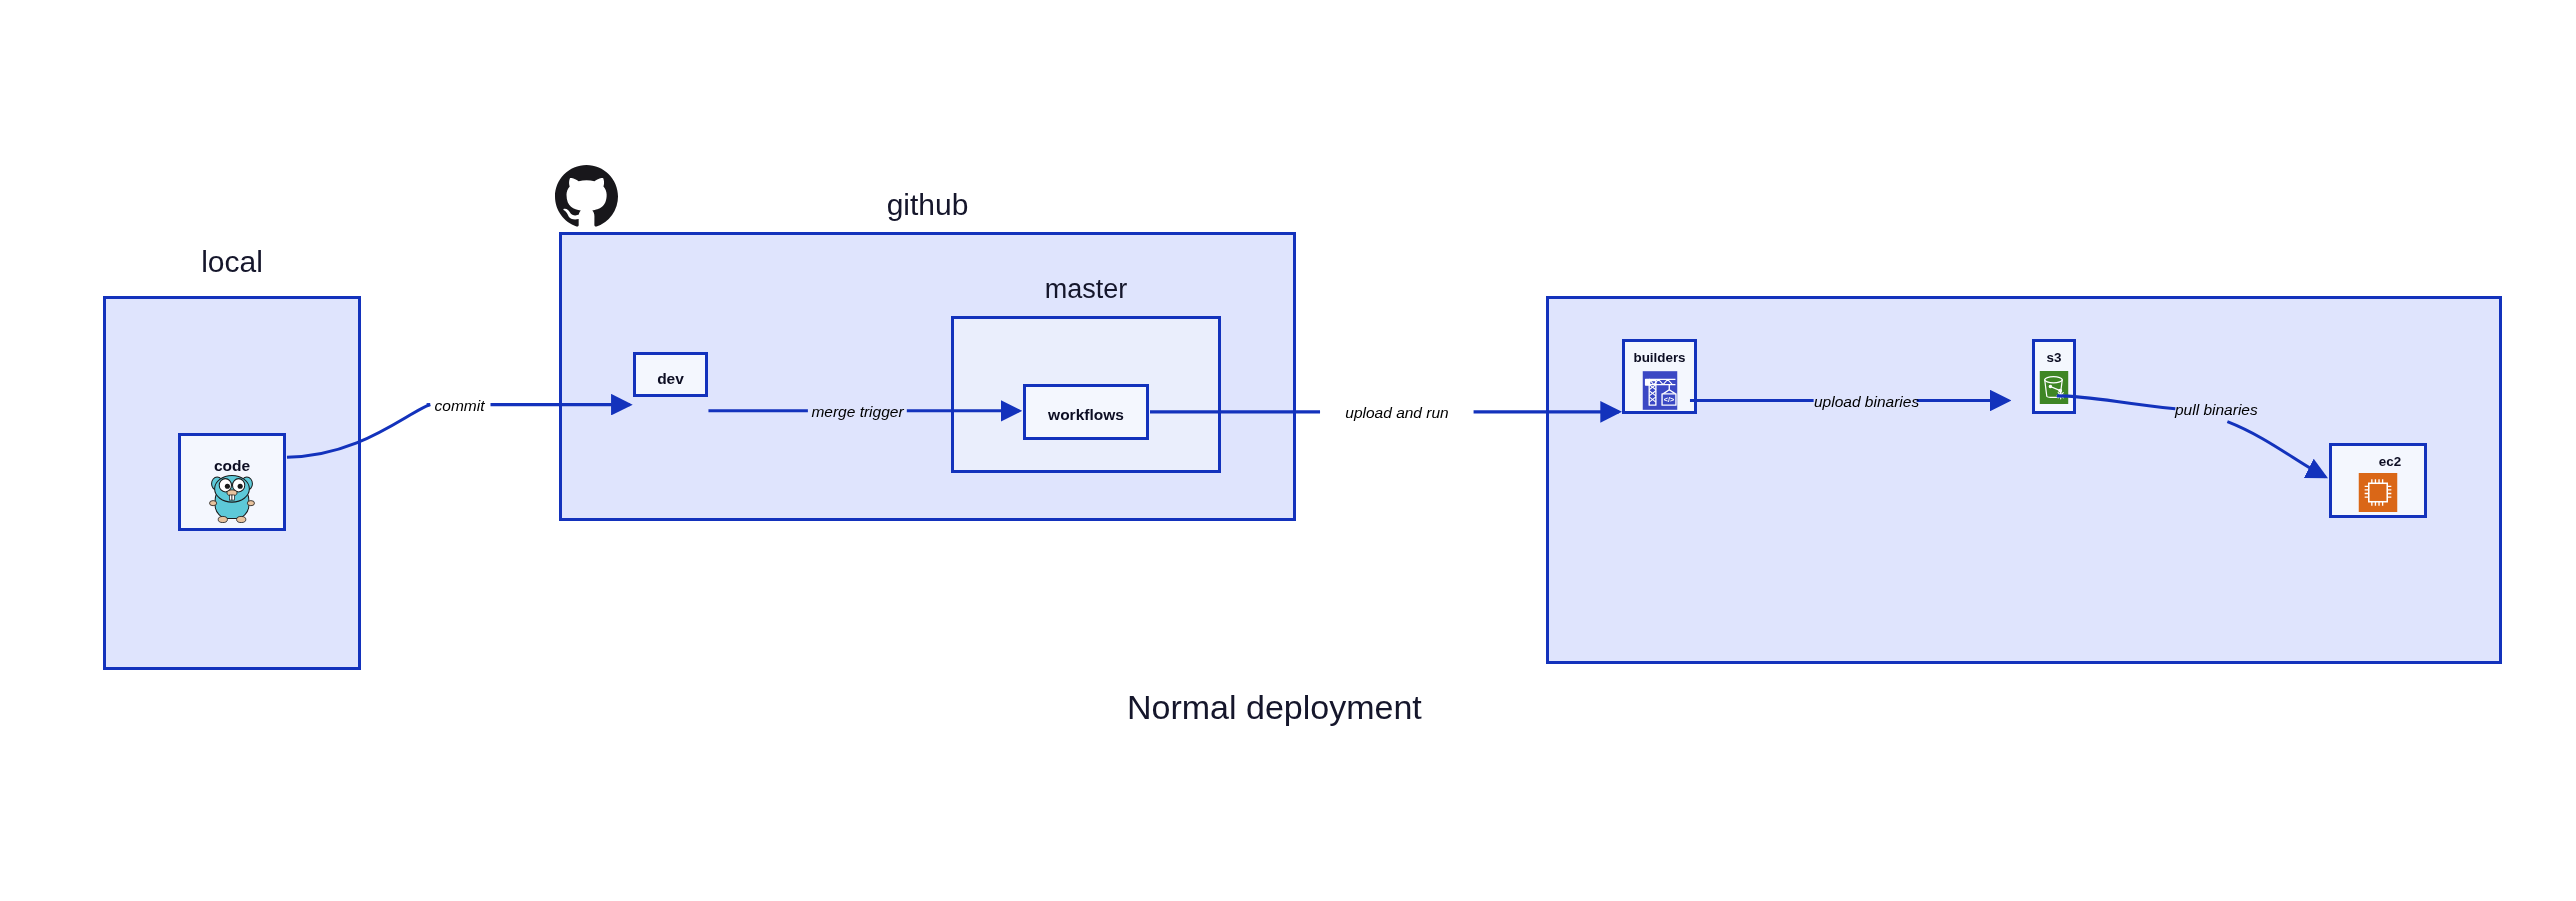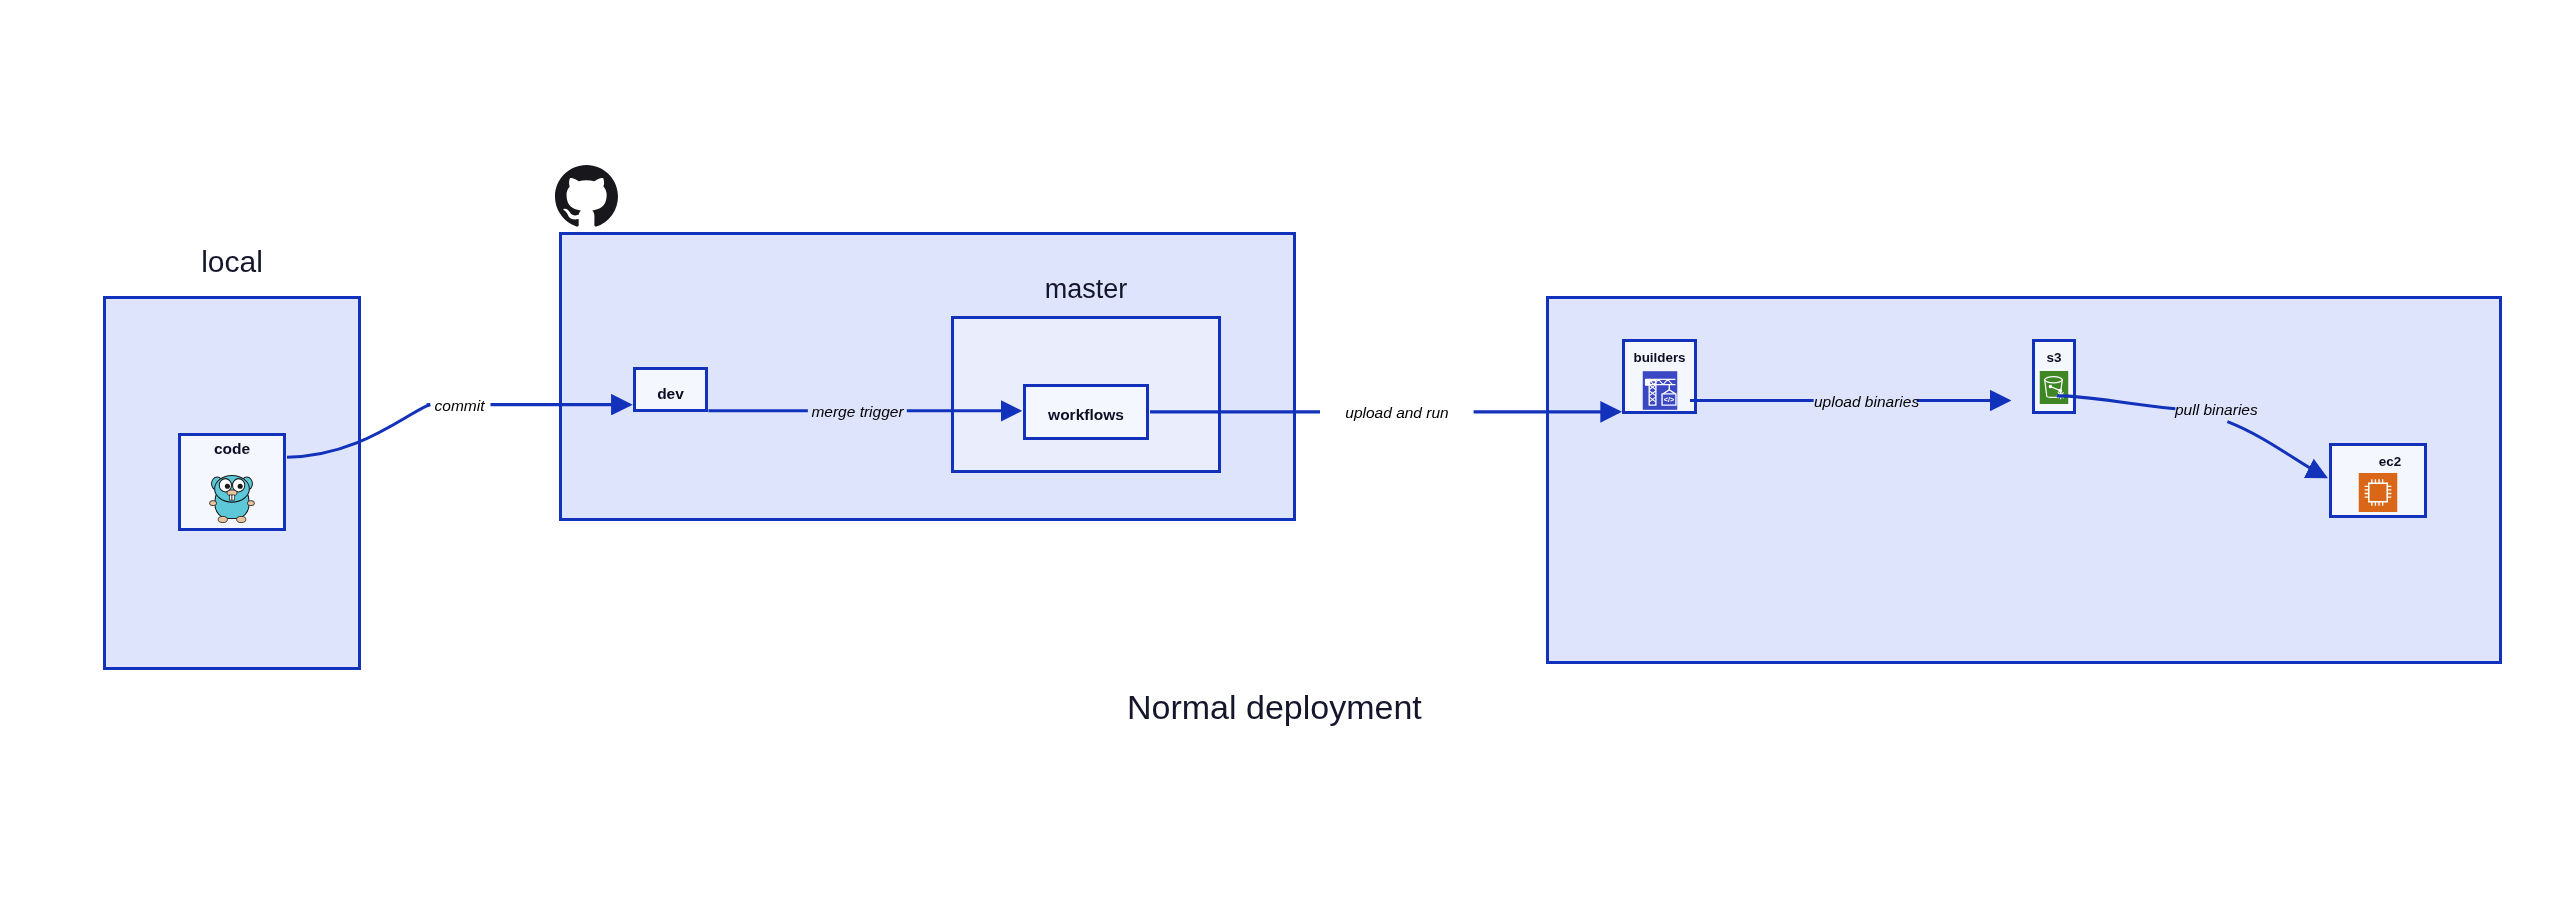--- a/index.html
+++ b/index.html
@@ -103,21 +103,21 @@
 </head>
 <body>
 
 <div id="canvas">
 
   <div class="container-label" style="left:103px; top:247px; width:258px; font-size:30px;">local</div>
 
   <div class="container-box" style="left:103px; top:296px; width:258px; height:374px;"></div>
 
   <div class="node-box bright" style="left:178px; top:433px; width:108px; height:98px;">
-    <div class="node-label" style="top:5px; font-size:15.5px;">code</div>
+    <div class="node-label" style="top:22px; font-size:15.5px;">code</div>
 
     <div style="position:absolute; left:50%; top:33px; transform:translateX(-50%);">
       <svg class="icon-svg" width="47" height="54" viewBox="0 0 92 104">
 
         <ellipse cx="17" cy="28" rx="11" ry="13" fill="#5DC9D8" stroke="#1B1B1B" stroke-width="2"></ellipse>
         <ellipse cx="75" cy="28" rx="11" ry="13" fill="#5DC9D8" stroke="#1B1B1B" stroke-width="2"></ellipse>
 
         <rect x="13" y="34" width="66" height="62" rx="26" fill="#5DC9D8" stroke="#1B1B1B" stroke-width="2"></rect>
 
         <ellipse cx="46" cy="38" rx="34" ry="26" fill="#5DC9D8" stroke="#1B1B1B" stroke-width="2"></ellipse>
@@ -146,32 +146,33 @@
       <path fill="#18171B" d="M8 0C3.58 0 0 3.58 0 8c0 3.54 2.29 6.53 5.47 7.59.4.07.55-.17.55-.38
         0-.19-.01-.82-.01-1.49-2.01.37-2.53-.49-2.69-.94-.09-.23-.48-.94-.82-1.13-.28-.15-.68-.52-.01-.53.63-.01
         1.08.58 1.23.82.72 1.21 1.87.87 2.33.66.07-.52.28-.87.51-1.07-1.78-.2-3.64-.89-3.64-3.95
         0-.87.31-1.59.82-2.15-.08-.2-.36-1.02.08-2.12 0 0 .67-.21 2.2.82a7.42 7.42 0 0 1 2-.27c.68 0
         1.36.09 2 .27 1.53-1.04 2.2-.82 2.2-.82.44 1.1.16 1.92.08 2.12.51.56.82 1.27.82 2.15 0
         3.07-1.87 3.75-3.65 3.95.29.25.54.73.54 1.48 0 1.07-.01 1.93-.01 2.2 0 .21.15.46.55.38A8.01 8.01 0
         0 0 16 8c0-4.42-3.58-8-8-8z"></path>
     </svg>
   </div>
 
+  <div class="container-label" style="left:559px; top:190px; width:737px; text-align:center;">github</div>
 
   <div class="container-box" style="left:559px; top:232px; width:737px; height:289px;"></div>
 
   <div class="container-label" style="left:951px; top:276px; width:270px; text-align:center; font-size:27px;">master</div>
 
   <div class="subcontainer-box" style="left:951px; top:316px; width:270px; height:157px;"></div>
 
   <div class="node-box bright" style="left:1023px; top:384px; width:126px; height:56px;">
     <div class="node-label" style="top:19.6px; font-size:15.5px;">workflows</div>
   </div>
 
-  <div class="node-box bright" style="left:633px; top:367px; width:75px; height:45px;">
+  <div class="node-box bright" style="left:633px; top:352px; width:75px; height:45px;">
     <div class="node-label" style="top:15.5px; font-size:15.5px;">dev</div>
   </div>
 
 
   <div class="container-box" style="left:1546px; top:296px; width:956px; height:368px;"></div>
 
   <div class="node-box bright" style="left:1622px; top:339px; width:75px; height:75px;">
     <div class="node-label" style="top:9.3px; font-size:13.4px;">builders</div>
     <div style="position:absolute; left:50%; top:29px; transform:translateX(-50%);">
       <svg class="icon-svg" width="35" height="39" viewBox="0 0 68 75">

